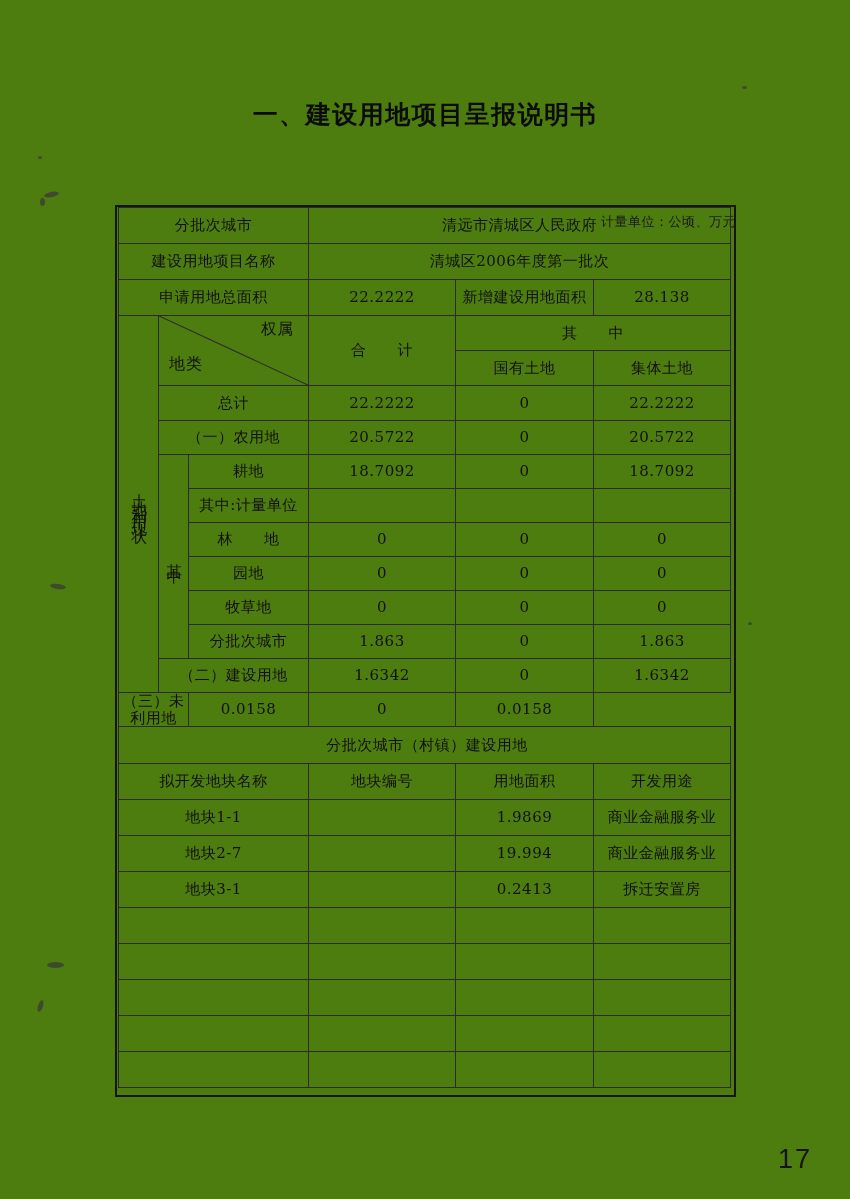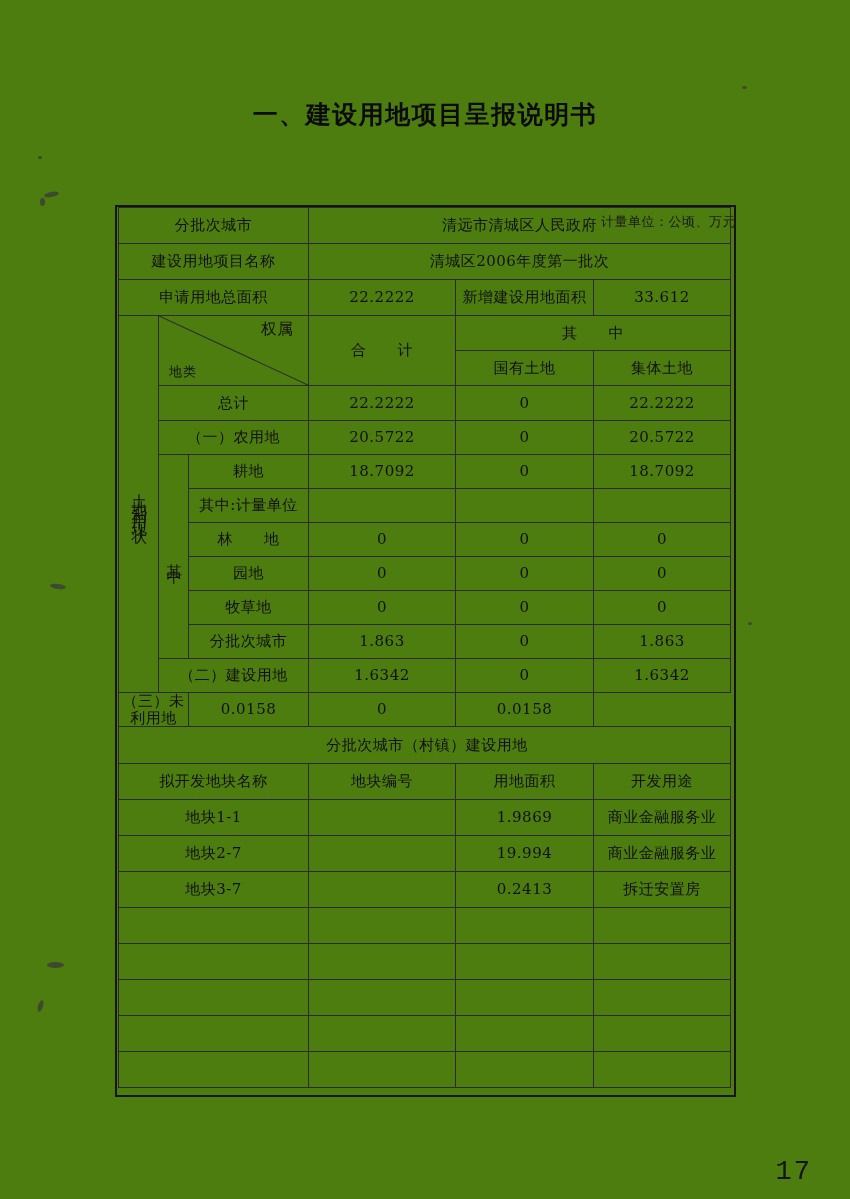--- a/index.html
+++ b/index.html
@@ -112,33 +112,33 @@
   .diag .kw {
     position: absolute;
     right: 14px;
     top: 5px;
     font-size: 15.5px;
     letter-spacing: 1px;
   }
   .diag .dl {
     position: absolute;
     left: 10px;
-    bottom: 6px;
-    font-size: 13px;
+    bottom: 12px;
+    font-size: 16px;
     letter-spacing: 1px;
   }
   .title-cell { font-size: 15.5px; }
 
   
   .page-no {
     position: absolute;
     right: 38px;
-    bottom: 12px;
+    bottom: 24px;
     font-size: 27px;
-    font-family: Liberation Mono, monospace;
+    font-family: Liberation Sans, sans-serif;
     color: #141414;
     letter-spacing: 2px;
   }
   
   .speck { position: absolute; background: #3a3a3a; border-radius: 50%; opacity: .75; }
 </style>
 </head>
 <body>
 
 <div class="page">
@@ -175,21 +175,21 @@
 
         <tr class="r36">
           <td colspan="3" class="title-cell">建设用地项目名称</td>
           <td colspan="3" class="title-cell">清城区2006年度第一批次</td>
         </tr>
 
         <tr class="r36">
           <td colspan="3" class="title-cell">申请用地总面积</td>
           <td class="num">22.2222</td>
           <td class="title-cell">新增建设用地面积</td>
-          <td class="num">33.612</td>
+          <td class="num">28.138</td>
         </tr>
 
         <tr>
           <td rowspan="11" style="padding:0;">
             <span class="vtext">土地利用现状</span>
           </td>
           <td colspan="2" rowspan="2" class="diag" style="height:70px;margin-top:16px;">
             <svg viewBox="0 0 150 70" preserveAspectRatio="none">
               <line x1="0" y1="0" x2="150" y2="70" stroke="#2b2b2b" stroke-width="1.1" vector-effect="non-scaling-stroke"></line>
             </svg>
@@ -294,21 +294,21 @@
           <td class="num">1.9869</td>
           <td>商业金融服务业</td>
         </tr>
         <tr class="r36">
           <td colspan="3">地块2-7</td>
           <td></td>
           <td class="num">19.994</td>
           <td>商业金融服务业</td>
         </tr>
         <tr class="r36">
-          <td colspan="3">地块3-7</td>
+          <td colspan="3">地块3-1</td>
           <td></td>
           <td class="num">0.2413</td>
           <td>拆迁安置房</td>
         </tr>
         <tr class="r36">
           <td colspan="3"></td>
           <td></td>
           <td class="num"></td>
           <td></td>
         </tr>

